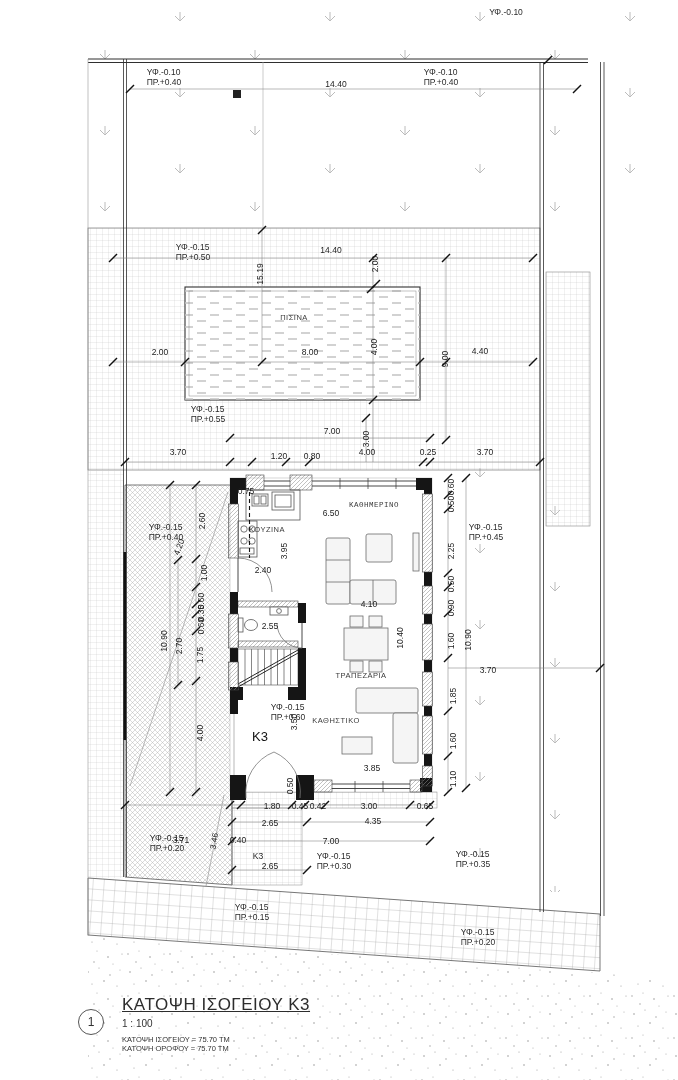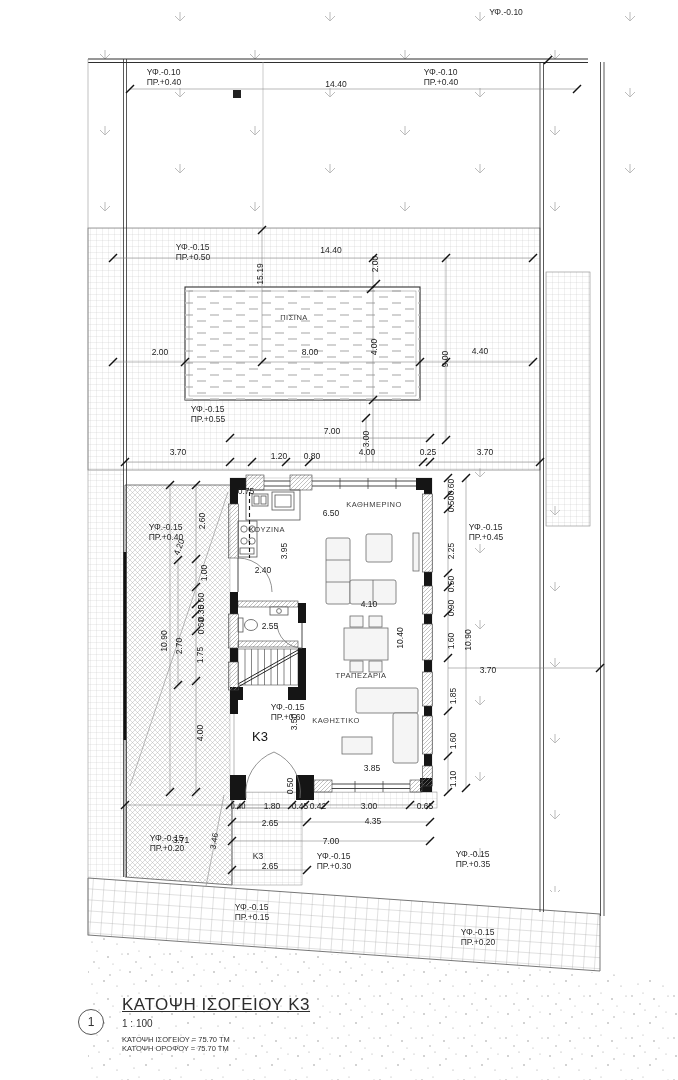--- a/index.html
+++ b/index.html
@@ -331,21 +331,21 @@
       <div class="ann lvl" style="left: 334px; top: 861px; transform: translate(-50%, -50%) rotate(0deg);">ΥΦ.-0.15
 ΠΡ.+0.30</div>
       <div class="ann lvl" style="left: 473px; top: 859px; transform: translate(-50%, -50%) rotate(0deg);">ΥΦ.-0.15
 ΠΡ.+0.35</div>
       <div class="ann lvl" style="left: 252px; top: 912px; transform: translate(-50%, -50%) rotate(0deg);">ΥΦ.-0.15
 ΠΡ.+0.15</div>
       <div class="ann lvl" style="left: 478px; top: 937px; transform: translate(-50%, -50%) rotate(0deg);">ΥΦ.-0.15
 ΠΡ.+0.20</div>
       <div class="ann room" style="left: 294px; top: 318px; transform: translate(-50%, -50%) rotate(0deg);">ΠΙΣΙΝΑ</div>
       <div class="ann room" style="left: 267px; top: 530px; transform: translate(-50%, -50%) rotate(0deg);">ΚΟΥΖΙΝΑ</div>
-      <div class="ann room" style="left: 374px; top: 505px; transform: translate(-50%, -50%) rotate(0deg);">ΚΑΘΗΜΕΡΙΝΟ</div>
+      <div class="ann room" style="left: 374px; top: 505px; transform: translate(-50%, -50%) rotate(0deg); font-family: Liberation Mono, monospace;">ΚΑΘΗΜΕΡΙΝΟ</div>
       <div class="ann room" style="left: 361px; top: 676px; transform: translate(-50%, -50%) rotate(0deg);">ΤΡΑΠΕΖΑΡΙΑ</div>
       <div class="ann room" style="left: 336px; top: 721px; transform: translate(-50%, -50%) rotate(0deg);">ΚΑΘΗΣΤΙΚΟ</div>
       <div class="ann unit" style="left: 260px; top: 737px; transform: translate(-50%, -50%) rotate(0deg);">Κ3</div>
       <div class="ann dim" style="left: 258px; top: 856px; transform: translate(-50%, -50%) rotate(0deg);">Κ3</div>
       <div class="ann dim" style="left: 336px; top: 84px; transform: translate(-50%, -50%) rotate(0deg);">14.40</div>
       <div class="ann dim" style="left: 331px; top: 250px; transform: translate(-50%, -50%) rotate(0deg);">14.40</div>
       <div class="ann dim" style="left: 160px; top: 352px; transform: translate(-50%, -50%) rotate(0deg);">2.00</div>
       <div class="ann dim" style="left: 310px; top: 352px; transform: translate(-50%, -50%) rotate(0deg);">8.00</div>
       <div class="ann dim" style="left: 480px; top: 351px; transform: translate(-50%, -50%) rotate(0deg);">4.40</div>
       <div class="ann dim" style="left: 332px; top: 431px; transform: translate(-50%, -50%) rotate(0deg);">7.00</div>
@@ -354,21 +354,21 @@
       <div class="ann dim" style="left: 279px; top: 456px; transform: translate(-50%, -50%) rotate(0deg);">1.20</div>
       <div class="ann dim" style="left: 312px; top: 456px; transform: translate(-50%, -50%) rotate(0deg);">0.80</div>
       <div class="ann dim" style="left: 367px; top: 452px; transform: translate(-50%, -50%) rotate(0deg);">4.00</div>
       <div class="ann dim" style="left: 428px; top: 452px; transform: translate(-50%, -50%) rotate(0deg);">0.25</div>
       <div class="ann dim" style="left: 485px; top: 452px; transform: translate(-50%, -50%) rotate(0deg);">3.70</div>
       <div class="ann dim" style="left: 331px; top: 513px; transform: translate(-50%, -50%) rotate(0deg);">6.50</div>
       <div class="ann dim" style="left: 263px; top: 570px; transform: translate(-50%, -50%) rotate(0deg);">2.40</div>
       <div class="ann dim" style="left: 369px; top: 604px; transform: translate(-50%, -50%) rotate(0deg);">4.10</div>
       <div class="ann dim" style="left: 270px; top: 626px; transform: translate(-50%, -50%) rotate(0deg);">2.55</div>
       <div class="ann dim" style="left: 372px; top: 768px; transform: translate(-50%, -50%) rotate(0deg);">3.85</div>
-      <div class="ann dim" style="left: 238px; top: 806px; transform: translate(-50%, -50%) rotate(0deg); font-family: Liberation Serif, serif;">0.40</div>
+      <div class="ann dim" style="left: 238px; top: 840px; transform: translate(-50%, -50%) rotate(0deg);">0.40</div>
       <div class="ann dim" style="left: 272px; top: 806px; transform: translate(-50%, -50%) rotate(0deg);">1.80</div>
       <div class="ann dim" style="left: 300px; top: 806px; transform: translate(-50%, -50%) rotate(0deg);">0.45</div>
       <div class="ann dim" style="left: 318px; top: 806px; transform: translate(-50%, -50%) rotate(0deg);">0.42</div>
       <div class="ann dim" style="left: 369px; top: 806px; transform: translate(-50%, -50%) rotate(0deg);">3.00</div>
       <div class="ann dim" style="left: 425px; top: 806px; transform: translate(-50%, -50%) rotate(0deg);">0.65</div>
       <div class="ann dim" style="left: 270px; top: 823px; transform: translate(-50%, -50%) rotate(0deg);">2.65</div>
       <div class="ann dim" style="left: 373px; top: 821px; transform: translate(-50%, -50%) rotate(0deg);">4.35</div>
       <div class="ann dim" style="left: 331px; top: 841px; transform: translate(-50%, -50%) rotate(0deg);">7.00</div>
       <div class="ann dim" style="left: 270px; top: 866px; transform: translate(-50%, -50%) rotate(0deg);">2.65</div>
       <div class="ann dim" style="left: 181px; top: 840px; transform: translate(-50%, -50%) rotate(0deg);">3.71</div>

